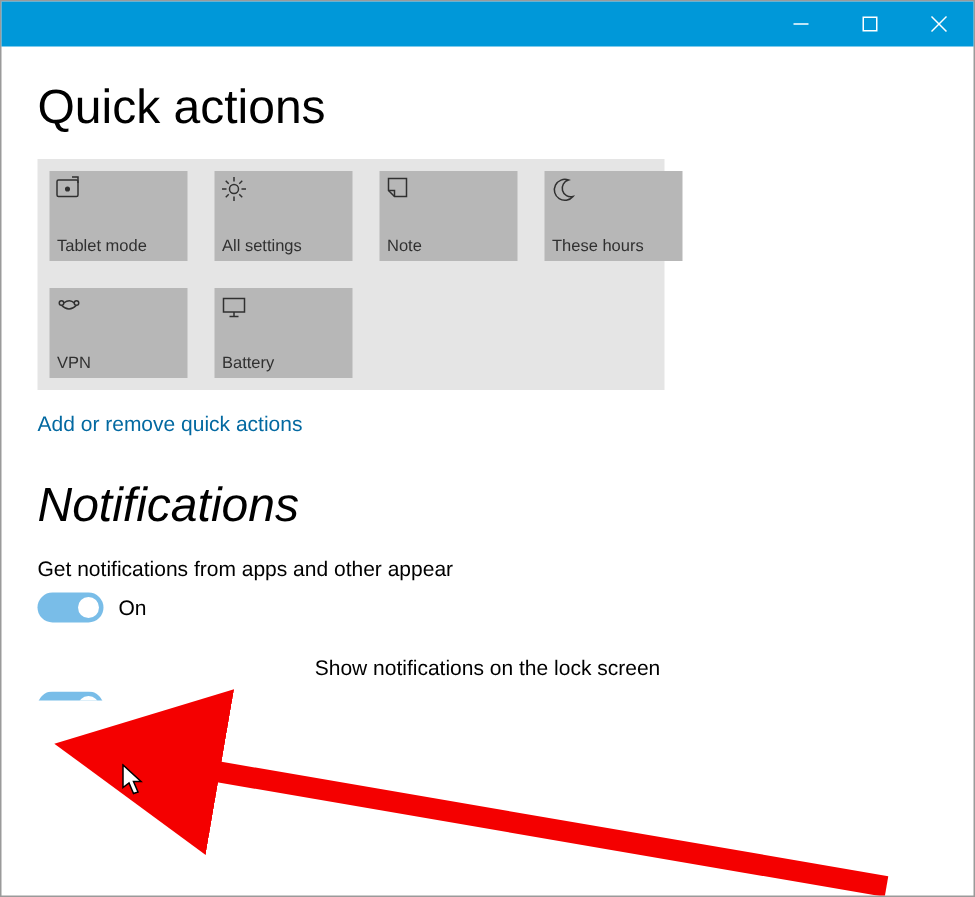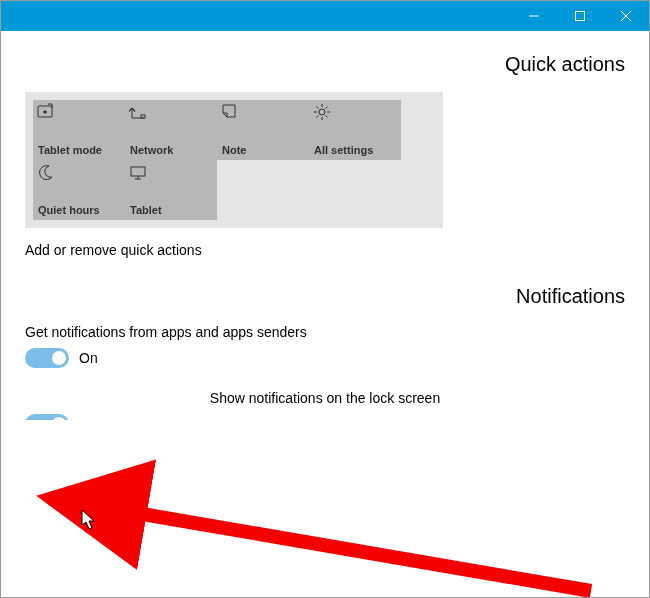--- a/index.html
+++ b/index.html
@@ -33,62 +33,60 @@
     align-items: center;
     justify-content: center;
     color: #fff;
   }
   .titlebar .btn svg { display:block; }
   .content {
     padding: 12px 24px 0 24px;
   }
   h2.heading {
     font-weight: 400;
-    font-size: 20px;
+    font-size: 32px;
     margin: 10px 0 16px 0;
-    text-align: right;
   }
   p.desc {
     font-size: 14px;
     margin: 0 0 18px 0;
     line-height: 1.35;
     max-width: 430px;
   }
   .tiles-bg {
     background: #e5e5e5;
     padding: 8px;
     width: 402px;
   }
   .tiles {
     display: grid;
     grid-template-columns: repeat(4, 92px);
     grid-auto-rows: 60px;
-    gap: 0;
-    font-weight: bold;
+    gap: 18px;
   }
   .tile {
     background: #b7b7b7;
     position: relative;
     font-size: 11px;
     color: #303030;
     padding: 4px 5px;
   }
   .tile .ticon {
     position: absolute;
     top: 3px;
     left: 4px;
   }
   .tile .tlabel {
     position: absolute;
     bottom: 4px;
     left: 5px;
     right: 3px;
   }
   .link {
-    color: #000000;
+    color: #0369a1;
     font-size: 14px;
     display: inline-block;
     margin-top: 14px;
   }
   .toggle-row {
     margin-top: 8px;
     display: flex;
     align-items: center;
     position: relative;
   }
@@ -165,95 +163,94 @@
           <span class="ticon">
             <svg width="18" height="18" stroke="#303030" fill="none" stroke-width="1">
                 <rect x="1" y="3" width="14" height="11" rx="1"></rect>
                 <circle cx="8" cy="9" r="1.2" fill="#303030"></circle>
                 <path d="M11 1 l4 0 l0 4"></path>
               </svg>
           </span>
           <span class="tlabel">Tablet mode</span>
         </div>
 
-        <div class="tile">
-          <span class="ticon">
-            <svg width="18" height="18" stroke="#303030" fill="none" stroke-width="1">
-                <line x1="3" y1="15" x2="3" y2="6"></line>
-                <path d="M1 8 Q3 3 5 8"></path>
-                <path d="M0 9 Q3 1 6 9"></path>
-                <line x1="3" y1="15" x2="15" y2="15"></line>
-                <rect x="12" y="12" width="4" height="3"></rect>
-              </svg>
-          </span>
-          <span class="tlabel">Network</span>
-        </div>
-
-        <div class="tile">
-          <span class="ticon">
-            <svg width="18" height="18" stroke="#303030" fill="none" stroke-width="1">
-                <path d="M2 2 h12 v12 h-8 l-4 -4 z"></path>
-                <path d="M2 10 h4 v4"></path>
-              </svg>
-          </span>
-          <span class="tlabel">Note</span>
-        </div>
 
         <div class="tile">
           <span class="ticon">
             <svg width="18" height="18" stroke="#303030" fill="none" stroke-width="1">
                 <circle cx="9" cy="9" r="3"></circle>
                 <g>
                   <line x1="9" y1="1" x2="9" y2="4"></line>
                   <line x1="9" y1="14" x2="9" y2="17"></line>
                   <line x1="1" y1="9" x2="4" y2="9"></line>
                   <line x1="14" y1="9" x2="17" y2="9"></line>
                   <line x1="3.5" y1="3.5" x2="5.5" y2="5.5"></line>
                   <line x1="12.5" y1="12.5" x2="14.5" y2="14.5"></line>
                   <line x1="14.5" y1="3.5" x2="12.5" y2="5.5"></line>
                   <line x1="5.5" y1="12.5" x2="3.5" y2="14.5"></line>
                 </g>
               </svg>
           </span>
           <span class="tlabel">All settings</span>
         </div>
 
+        <div class="tile">
+          <span class="ticon">
+            <svg width="18" height="18" stroke="#303030" fill="none" stroke-width="1">
+                <path d="M2 2 h12 v12 h-8 l-4 -4 z"></path>
+                <path d="M2 10 h4 v4"></path>
+              </svg>
+          </span>
+          <span class="tlabel">Note</span>
+        </div>
+
 
 
         <div class="tile">
           <span class="ticon">
             <svg width="18" height="18" stroke="#303030" fill="none" stroke-width="1">
                 <path d="M12 3 a7 7 0 1 0 3 11 a5.5 5.5 0 0 1 -3 -11 z"></path>
               </svg>
           </span>
-          <span class="tlabel">Quiet hours</span>
-        </div>
-
+          <span class="tlabel">These hours</span>
+        </div>
+
+        <div class="tile">
+          <span class="ticon">
+            <svg width="18" height="18" stroke="#303030" fill="none" stroke-width="1">
+                <circle cx="4" cy="7" r="1.5"></circle>
+                <circle cx="14" cy="7" r="1.5"></circle>
+                <path d="M5.5 7 q4 -3 7 0"></path>
+                <path d="M4 8.5 q5 5 10 0"></path>
+              </svg>
+          </span>
+          <span class="tlabel">VPN</span>
+        </div>
 
 
 
         <div class="tile">
           <span class="ticon">
             <svg width="18" height="18" stroke="#303030" fill="none" stroke-width="1">
                 <rect x="2" y="4" width="14" height="9"></rect>
                 <line x1="6" y1="16" x2="12" y2="16"></line>
                 <line x1="9" y1="13" x2="9" y2="16"></line>
               </svg>
           </span>
-          <span class="tlabel">Tablet</span>
+          <span class="tlabel">Battery</span>
         </div>
 
       </div>
     </div>
 
     <a class="link">Add or remove quick actions</a>
 
-    <h2 class="heading" style="margin-top:26px;">Notifications</h2>
-
-    <div class="setting-label">Get notifications from apps and apps senders</div>
+    <h2 class="heading" style="margin-top:26px;font-style:italic;">Notifications</h2>
+
+    <div class="setting-label">Get notifications from apps and other appear</div>
     <div class="toggle-row">
       <div class="toggle">
         <div class="knob"></div>
       </div>
       <span class="toggle-label">On</span>
     </div>
 
     <div class="setting-label" style="margin-top:22px;text-align:center;">Show notifications on the lock screen</div>
     <div class="toggle-row" style="margin-top:8px;">
       <div class="toggle" style="clip-path: inset(0 0 14px 0);">

